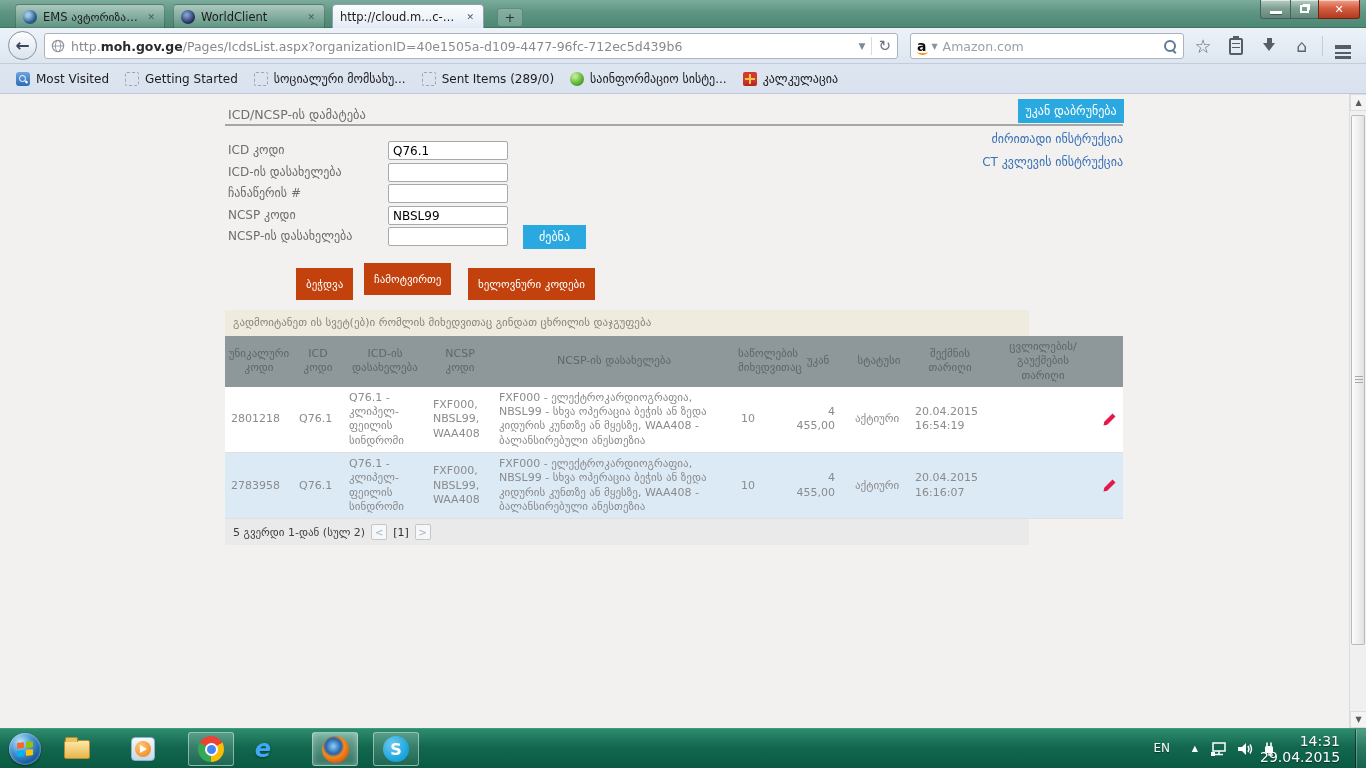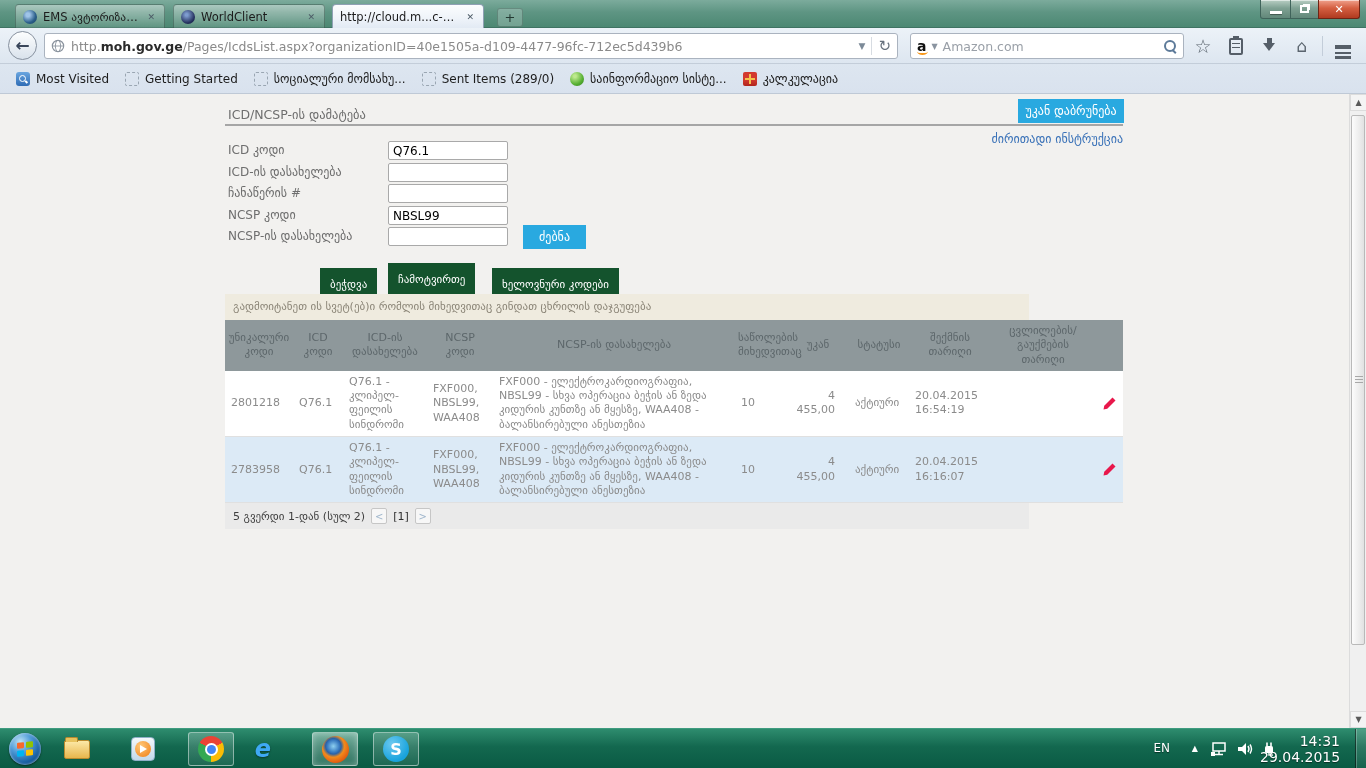--- a/index.html
+++ b/index.html
@@ -100,26 +100,26 @@
   .titlerule { position:absolute; left:225px; top:30px; width:898px; border-top:2px solid #a6a6a6; }
   .instr { position:absolute; left:760px; top:34px; width:363px; text-align:right; }
   .instr a { display:block; font-size:12px; color:#3a72b8; text-decoration:none; line-height:23px; }
 
   .frow { position:absolute; left:228px; height:20px; }
   .flabel { position:absolute; left:0; top:2px; font-size:12px; color:#6e6e6e; white-space:nowrap; }
   .txt { position:absolute; left:160px; top:0; width:120px; height:19px; border:1px solid #a9a9a9;
     border-radius:2px; font-family:"DejaVu Sans",sans-serif; font-size:12px; color:#000; padding:0 4px; background:#fff; }
   .searchbtn { left:523px; top:131px; width:63px; height:24px; }
 
-  .rbtn { position:absolute; top:174px; height:22px; background:#14532d; color:#fff; font-size:11px;
-    display:flex; align-items:center; justify-content:center; padding:16px 10px; cursor:pointer;margin-left:24px; }
+  .rbtn { position:absolute; top:174px; height:22px; background:#c2410c; color:#fff; font-size:11px;
+    display:flex; align-items:center; justify-content:center; padding:16px 10px; cursor:pointer; }
   .rb1 { left:296px; } .rb2 { left:364px; top:169px; height:27px; } .rb3 { left:468px; }
 
   
-  .gridwrap { position:absolute; left:225px; top:200px; width:804px; }
+  .gridwrap { position:absolute; left:225px; top:216px; width:804px; }
   .gcaption { height:26px; background:#efebdf; color:#8b8577; font-size:11px; line-height:26px; padding-left:8px; }
   table.grid { width:898px; border-collapse:collapse; table-layout:fixed; }
   .grid th { background:#8e989b; color:#5d676b; font-size:11px; font-weight:normal; text-align:center;
     vertical-align:middle; padding:4px 3px; height:34px; line-height:1.3; }
   .grid td { font-size:11px; color:#8b8b8b; vertical-align:middle; padding:4px 6px; line-height:1.3;
     border-bottom:1px solid #e0e0e0; height:61px; }
   tr.r0 td { background:#ffffff; }
   tr.r1 td { background:#dcead7; background:#dceaf6; }
   .cell-price { text-align:right; padding-right:14px !important; }
   .pencil { display:block; margin:0 auto; }
@@ -271,20 +271,21 @@
 </div>
 
 <div class="viewport">
 
   <div class="btn-blue backlink">უკან დაბრუნება</div>
   <div class="pagetitle">ICD/NCSP-ის დამატება</div>
   <div class="titlerule"></div>
 
   <div class="instr">
     <a href="#">ძირითადი ინსტრუქცია</a>
+    <a href="#">CT კვლევის ინსტრუქცია</a>
   </div>
 
   <div class="frow" style="top:47px;">
     <span class="flabel">ICD კოდი</span>
     <input class="txt" value="Q76.1" style="">
   </div>
   <div class="frow" style="top:69px;">
     <span class="flabel">ICD-ის დასახელება</span>
     <input class="txt" value="" style="">
   </div>

